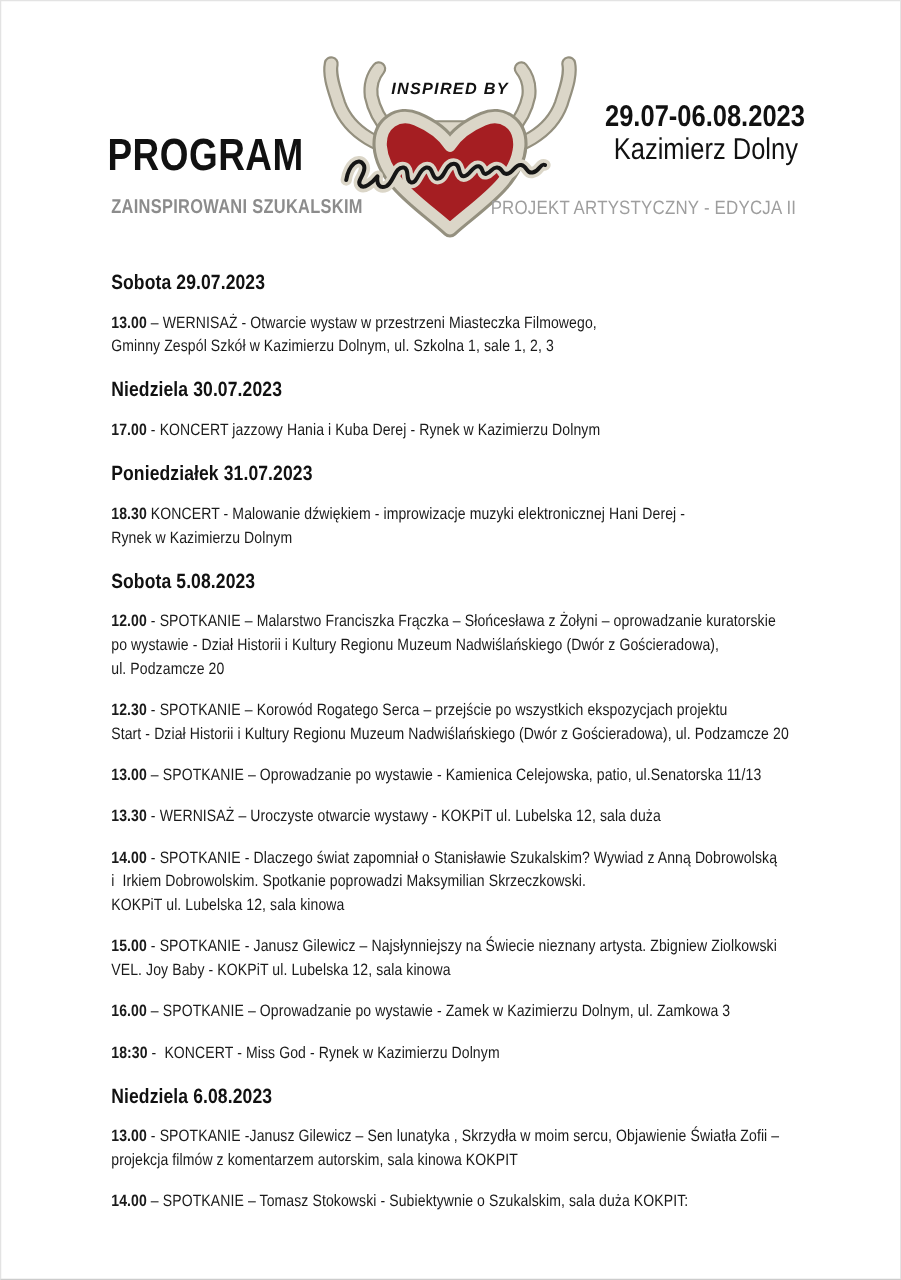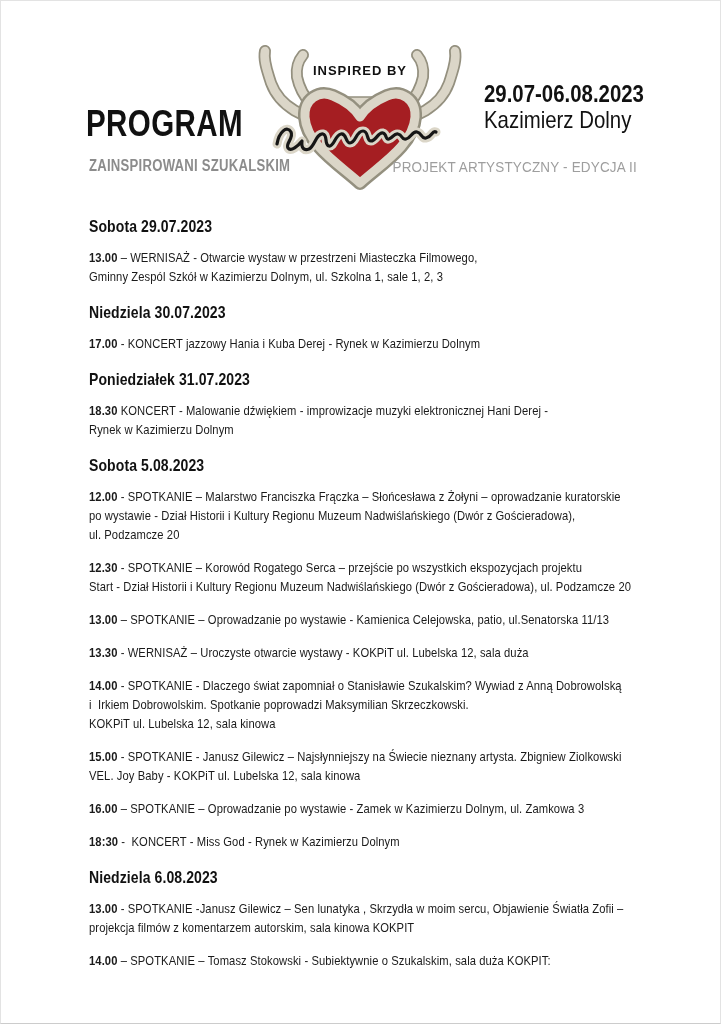--- a/index.html
+++ b/index.html
@@ -9,28 +9,28 @@
     border:1px solid #e3e3e3; border-bottom-color:#cccccc;
     box-sizing:border-box;
     font-family:"Liberation Sans", sans-serif; color:#1a1a1a;
   }
   
   .title {
     position:absolute; left:85px; top:80px;
     font-size:36px; font-weight:bold; letter-spacing:0.5px; line-height:38px;
     transform:scaleX(0.82); transform-origin:0 0; white-space:nowrap; color:#111;
   }
-  .logo { position:absolute; left:250px; top:40px; width:220px; height:152px; }
+  .logo { position:absolute; left:250px; top:40px; width:220px; height:152px;font-style:italic; }
   .logo svg { display:block; }
   .inspired {
     font-family:"Liberation Sans", sans-serif; font-size:13px; font-weight:bold;
     letter-spacing:1px; fill:#111;
   }
   .dates {
-    position:absolute; left:483px; top:80px; font-size:24px; line-height:26px; color:#111;
+    position:absolute; left:483px; top:80px; font-size:24px; line-height:26px; color:#111;text-align:center;
   }
   .dates > div {
     display:inline-block; transform:scaleX(0.85); transform-origin:0 50%; white-space:nowrap;
   }
   .dates .range { font-weight:bold; }
   .sub-left {
     position:absolute; left:88px; top:156px;
     font-size:16px; font-weight:bold; letter-spacing:0.3px; color:#8c8c8c;
     transform:scaleX(0.82); transform-origin:0 0; white-space:nowrap;
   }

